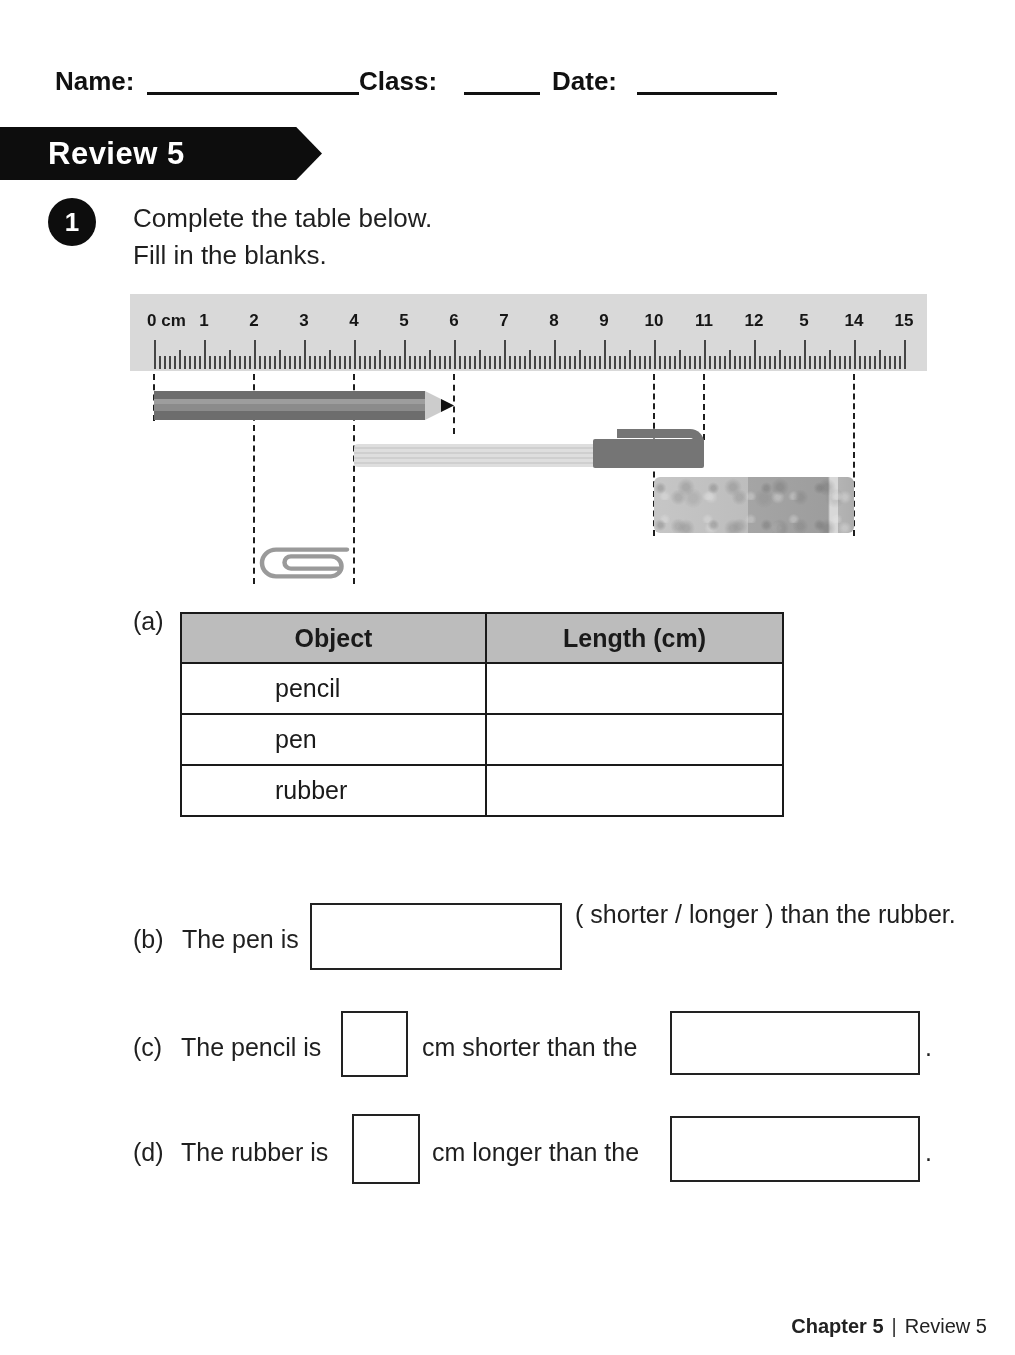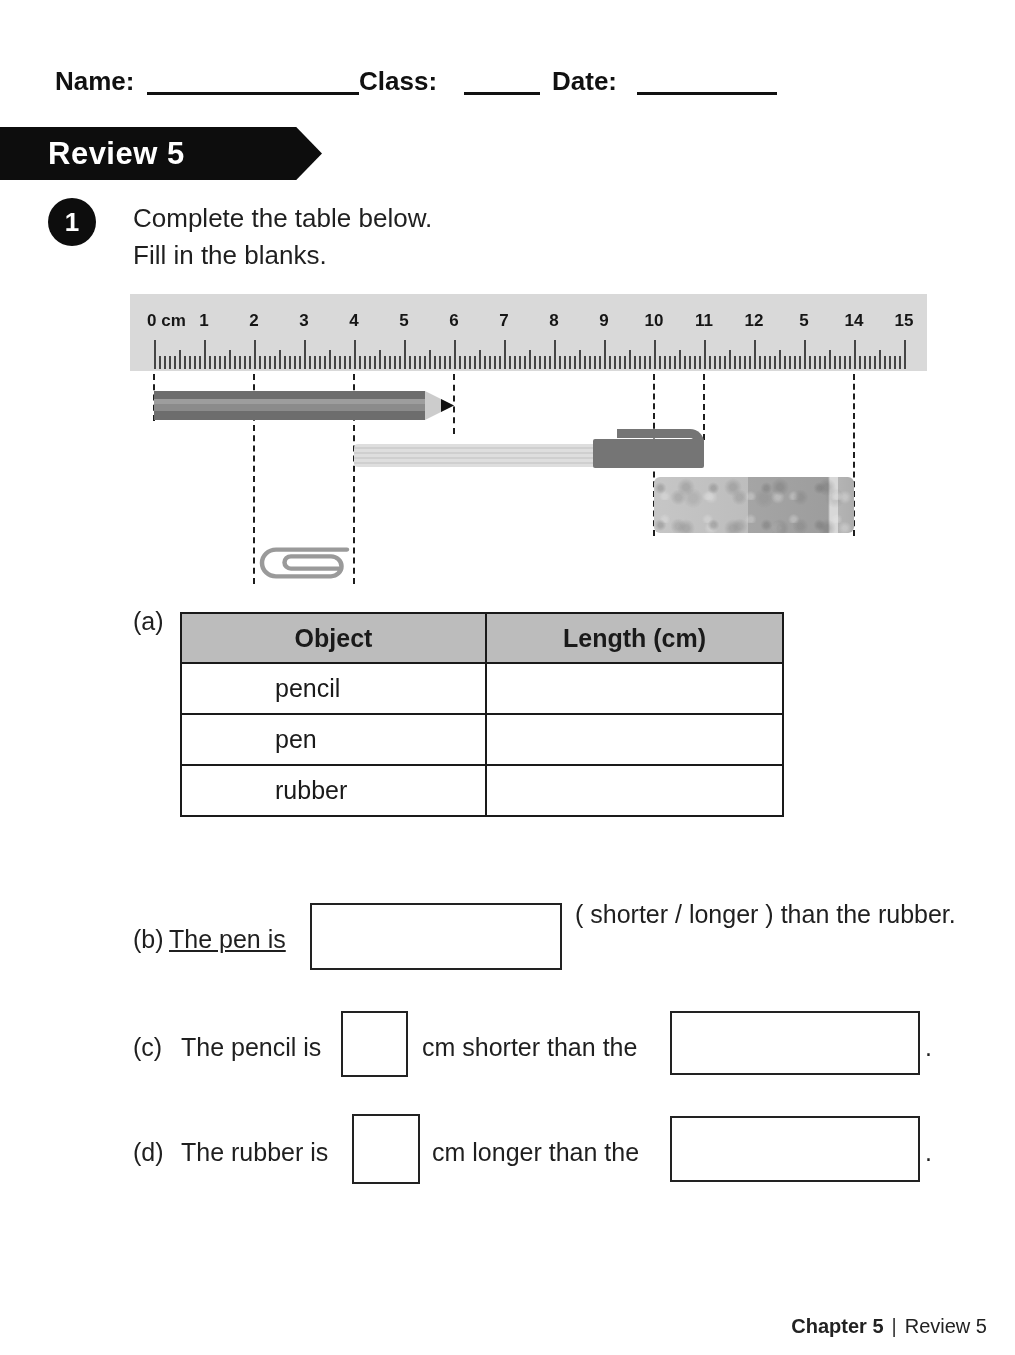--- a/index.html
+++ b/index.html
@@ -327,21 +327,21 @@
           <td></td>
         </tr>
         <tr>
           <td class="obj-cell">rubber</td>
           <td></td>
         </tr>
       </tbody>
   </table>
 
   <div class="abs part-label" style="left:133px;top:925px;">(b)</div>
-  <div class="abs qtext" style="left:169px;top:925px;text-decoration:underline;">The pen is</div>
+  <div class="abs qtext" style="left:182px;top:925px;">The pen is</div>
   <div class="abs ansbox" style="left:310px;top:903px;width:252px;height:67px;"></div>
   <div class="abs qtext" style="left:575px;top:900px;">( shorter / longer ) than the rubber.</div>
 
   <div class="abs part-label" style="left:133px;top:1033px;">(c)</div>
   <div class="abs qtext" style="left:181px;top:1033px;">The pencil is</div>
   <div class="abs ansbox" style="left:341px;top:1011px;width:67px;height:66px;"></div>
   <div class="abs qtext" style="left:422px;top:1033px;">cm shorter than the</div>
   <div class="abs ansbox" style="left:670px;top:1011px;width:250px;height:64px;"></div>
   <div class="abs qtext" style="left:925px;top:1033px;">.</div>
 

